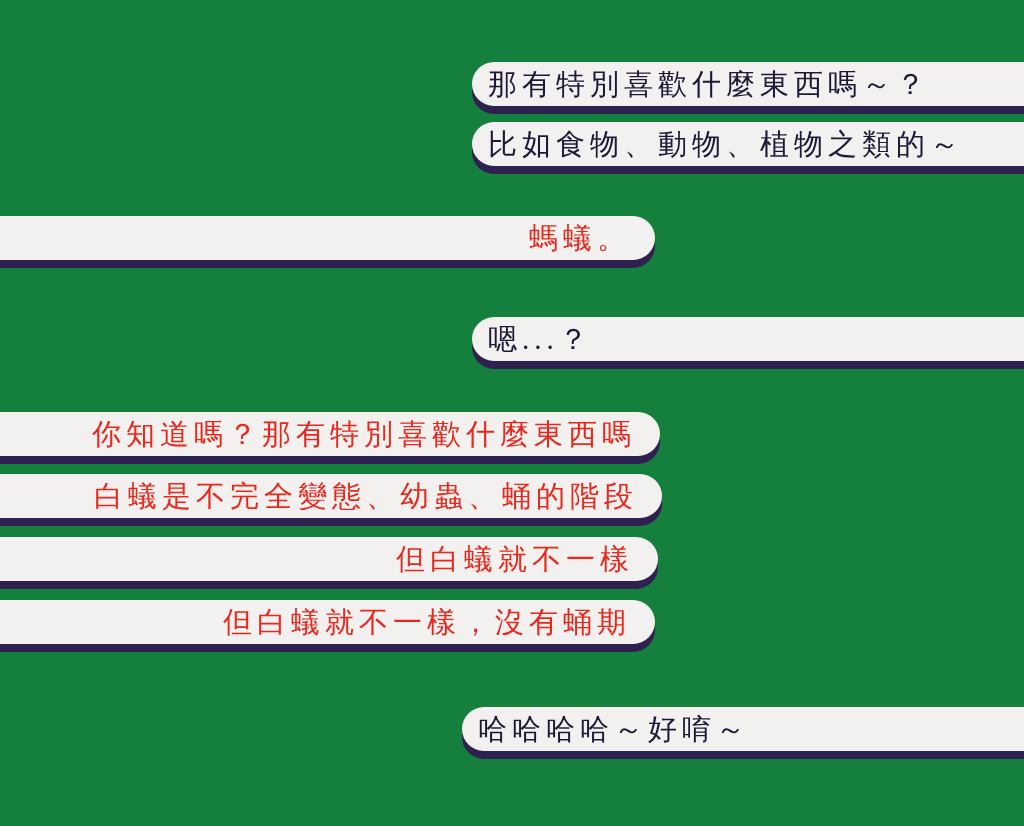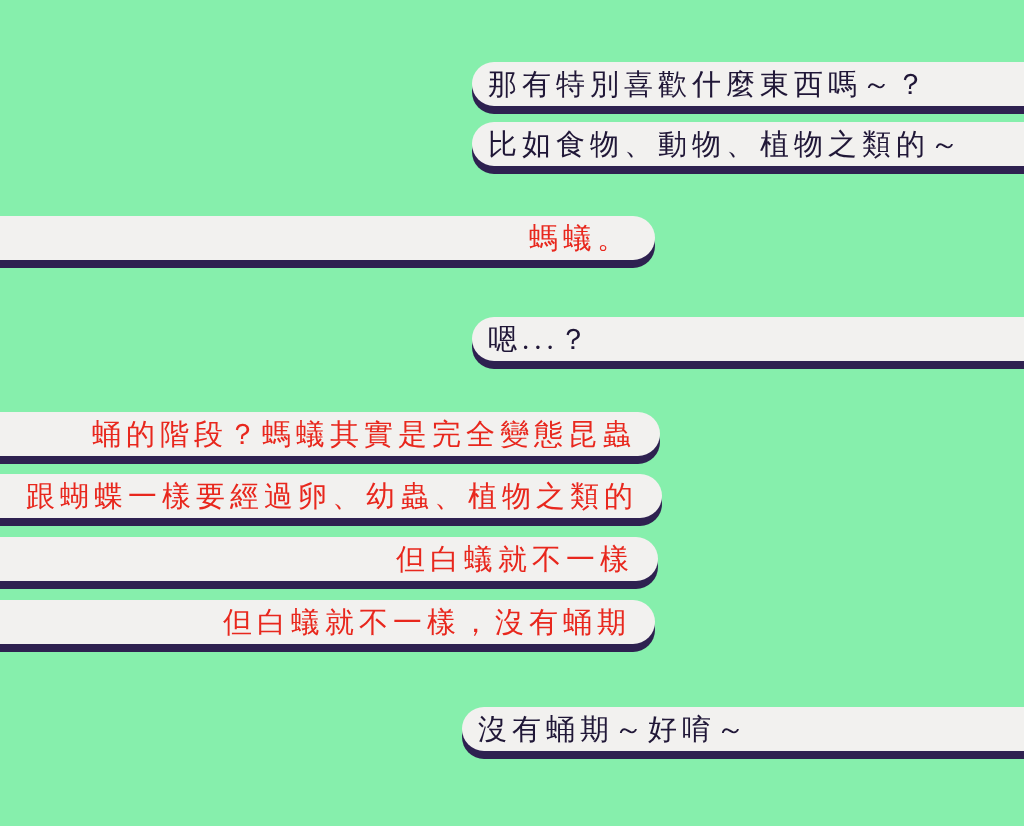--- a/index.html
+++ b/index.html
@@ -1,21 +1,21 @@
 <!DOCTYPE html>
 <html><head>
 <meta charset="utf-8">
 <style>
   * { box-sizing: border-box; }
   html, body { margin: 0; padding: 0; background: #d6c8dd; }
   .screen {
     position: relative;
     width: 1024px;
     height: 826px;
-    background: #86efac;
+    background: #15803d;
     overflow: hidden;
     font-family: "Liberation Serif", "DejaVu Serif", serif;
   }
   .bubble {
     position: absolute;
     height: 44px;
     background: #f2f1ef;
     border-radius: 22px;
     box-shadow: 0 8px 0 0 #2e2150;
     display: flex;
@@ -53,32 +53,32 @@
 
   <div class="bubble left" style="top:216px; width:685px;">
     <span>螞蟻。</span>
   </div>
 
   <div class="bubble right" style="top:317px; left:472px;">
     <span>嗯...？</span>
   </div>
 
   <div class="bubble left" style="top:412px; width:690px;">
-    <span>蛹的階段？螞蟻其實是完全變態昆蟲</span>
+    <span>你知道嗎？那有特別喜歡什麼東西嗎</span>
   </div>
 
   <div class="bubble left" style="top:474px; width:692px;">
-    <span>跟蝴蝶一樣要經過卵、幼蟲、植物之類的</span>
+    <span>白蟻是不完全變態、幼蟲、蛹的階段</span>
   </div>
 
   <div class="bubble left" style="top:537px; width:688px;">
     <span>但白蟻就不一樣</span>
   </div>
 
   <div class="bubble left" style="top:600px; width:685px;">
     <span>但白蟻就不一樣，沒有蛹期</span>
   </div>
 
   <div class="bubble right" style="top:707px; left:462px;">
-    <span>沒有蛹期～好唷～</span>
+    <span>哈哈哈哈～好唷～</span>
   </div>
 
 </div>
 
 </body></html>

